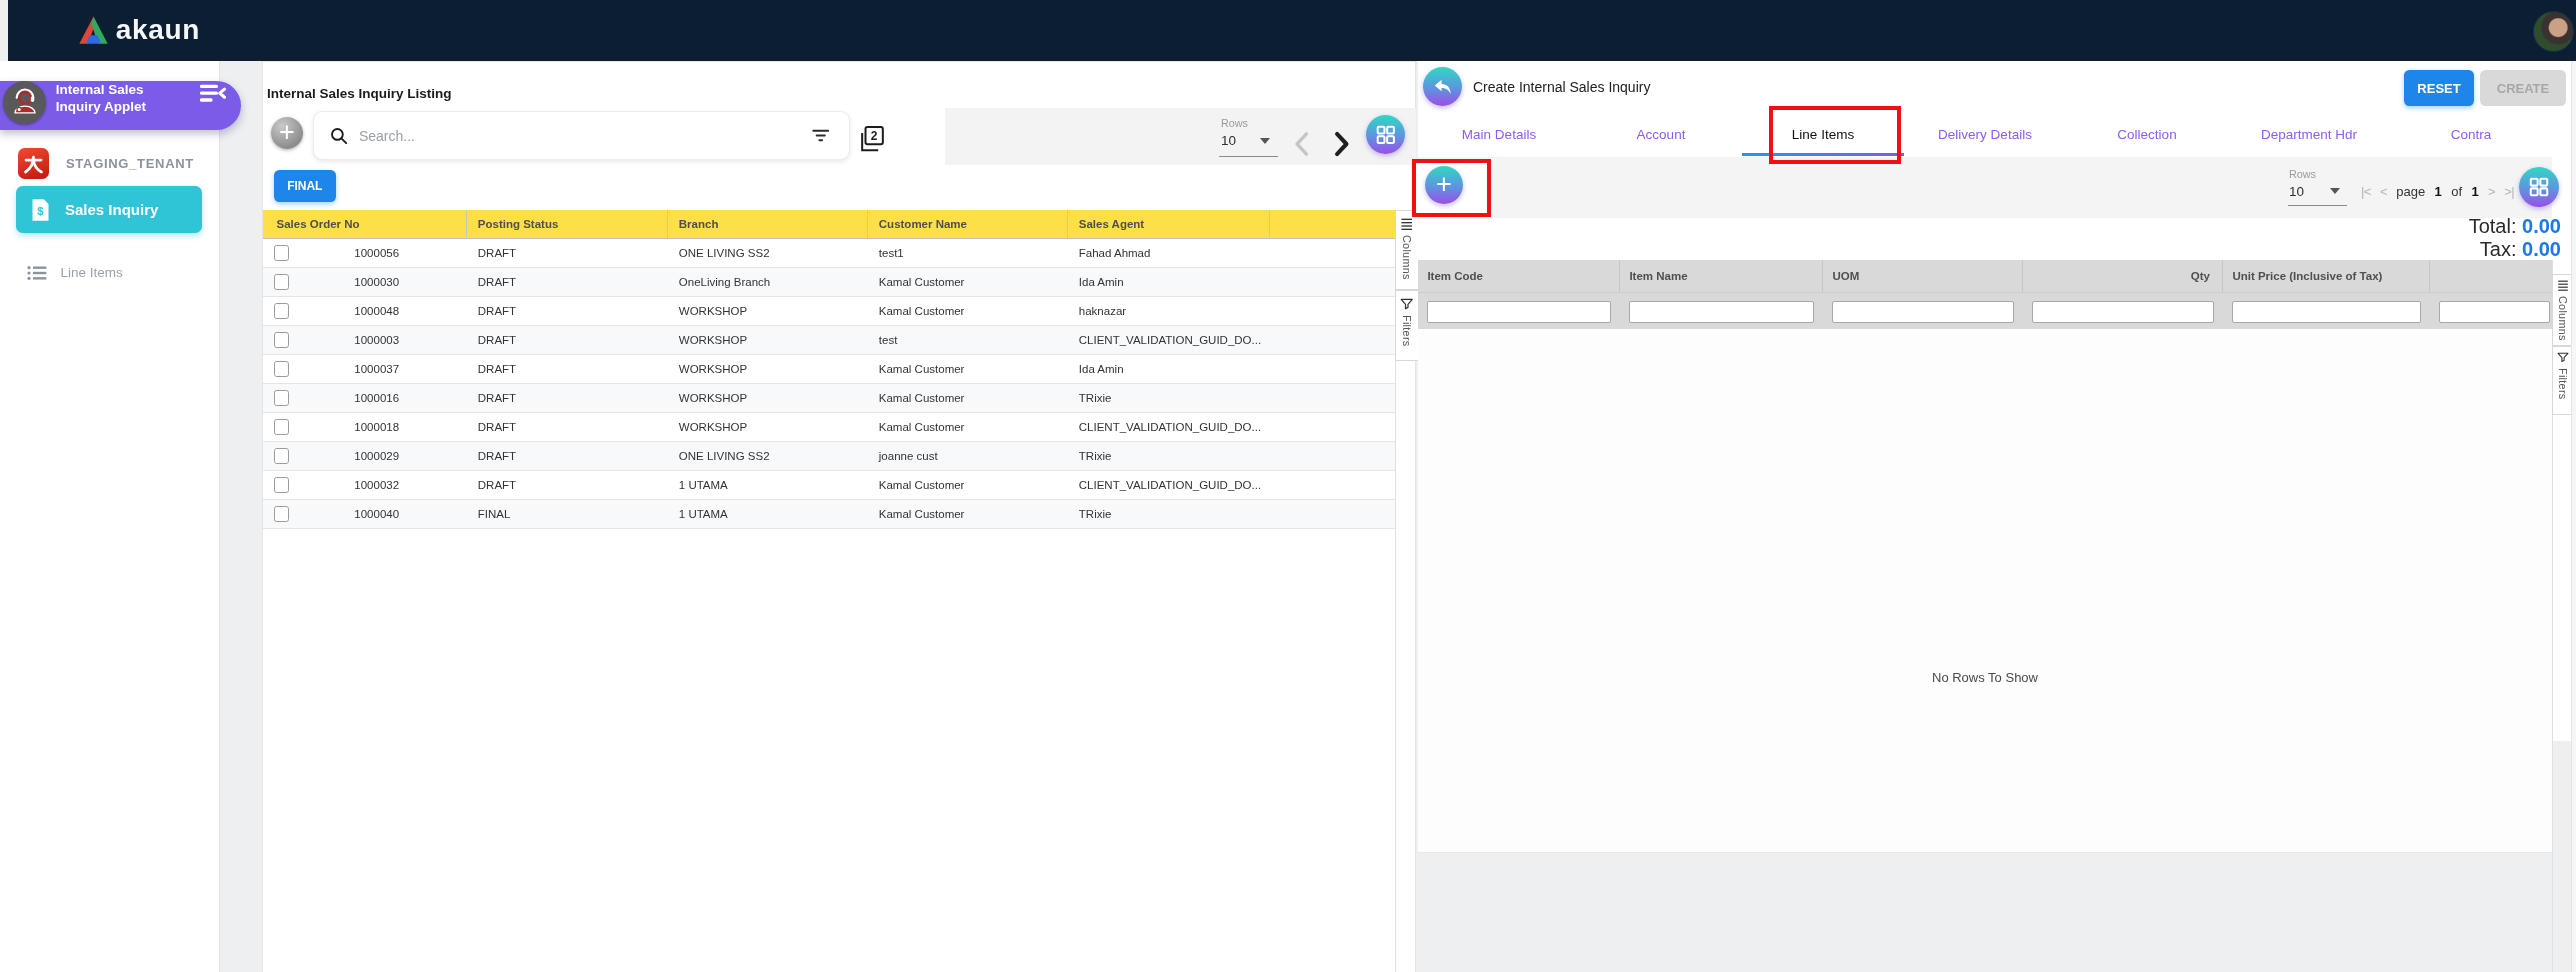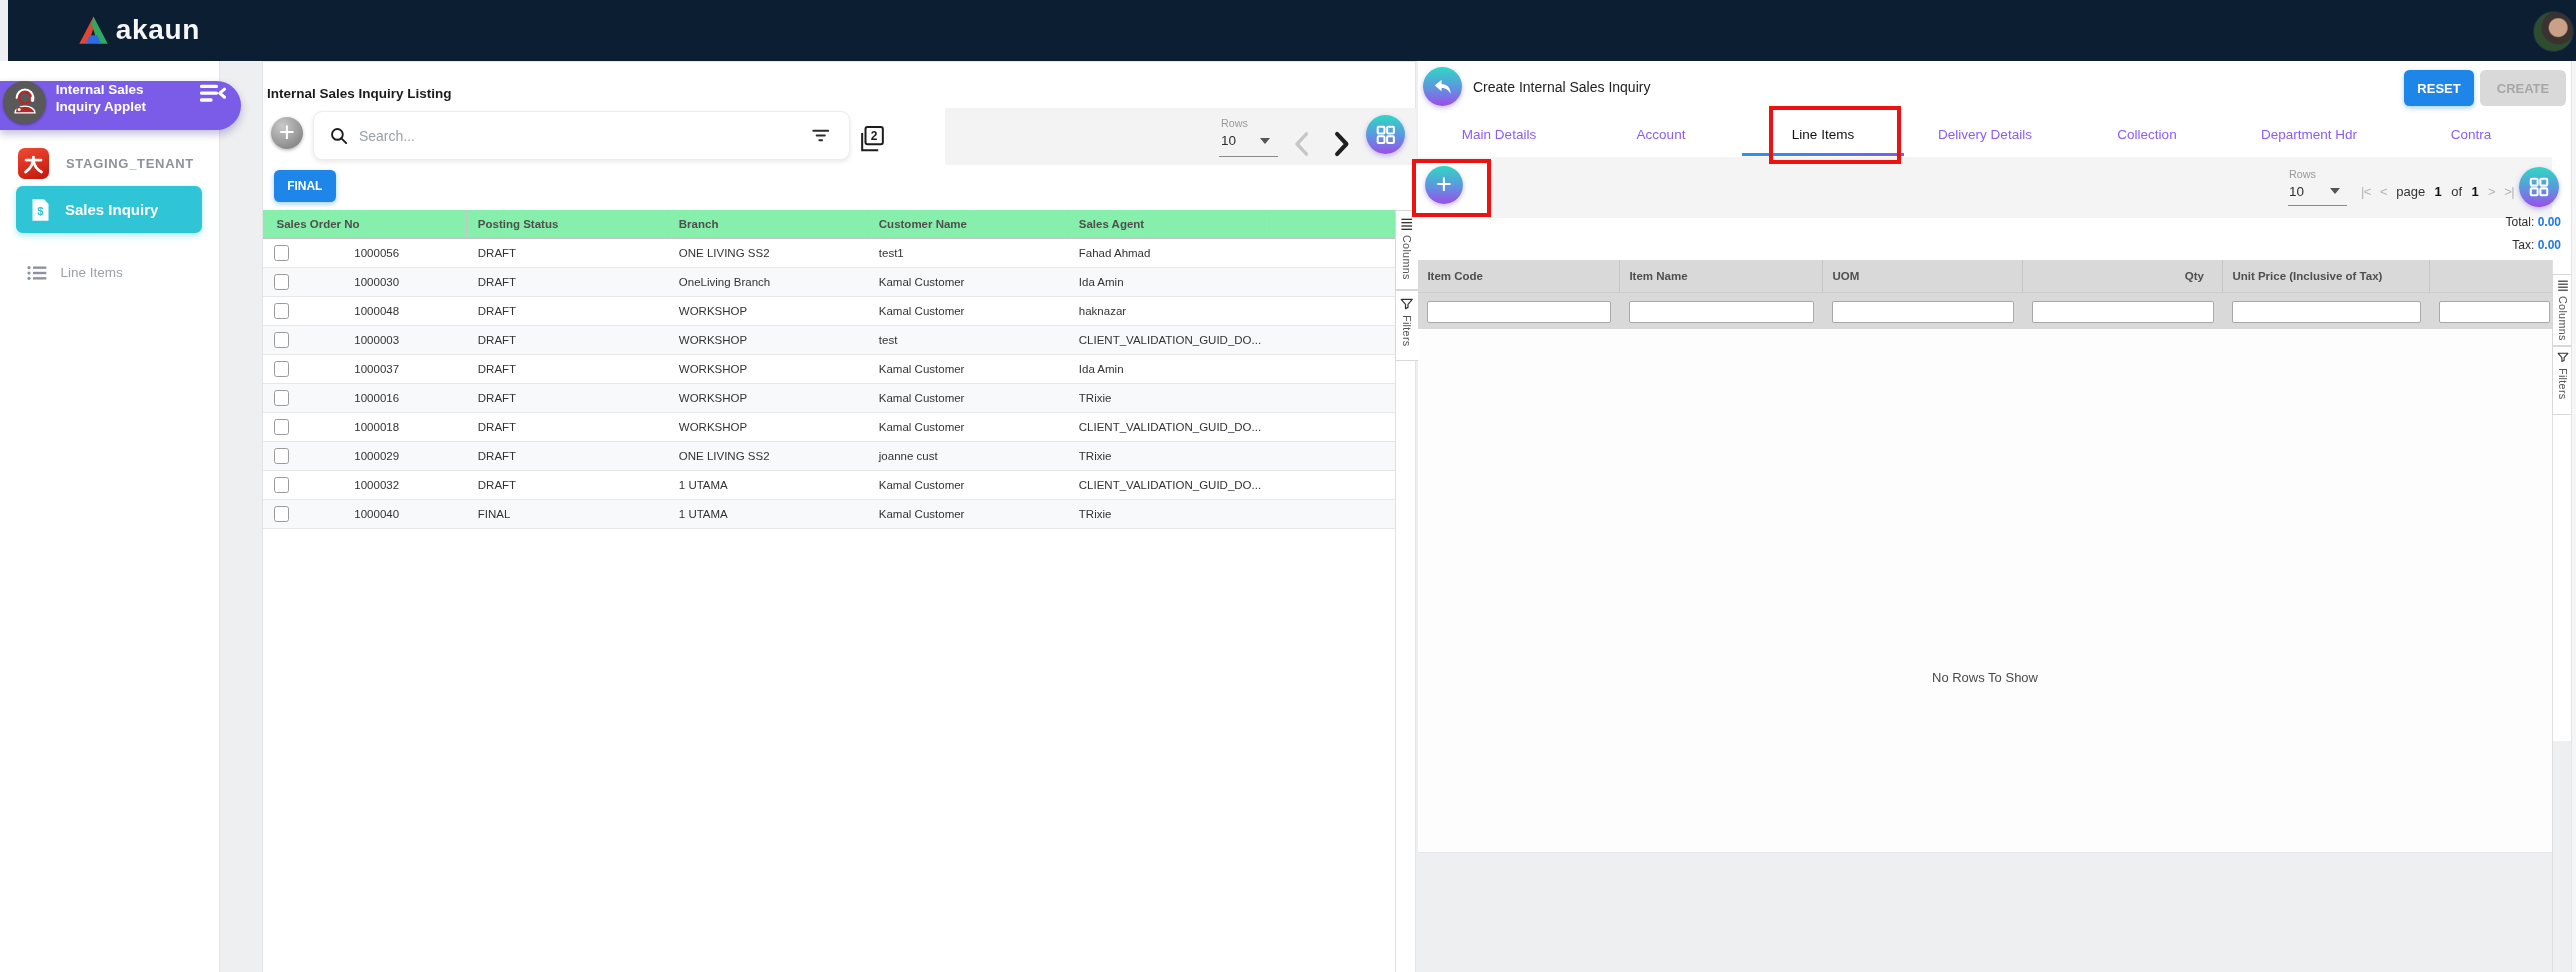--- a/index.html
+++ b/index.html
@@ -55,21 +55,21 @@
   
   .listing{left:262px;top:61px;width:1154px;height:912px;background:#fff;border:0.7px solid #e4e4e4;box-sizing:border-box;}
   .listing-title{left:4px;top:24px;font-size:13.5px;font-weight:700;color:#1c1c1c;}
   .toolbar-gray{left:682px;top:46px;width:471px;height:57px;background:#f3f3f4;}
   .search-box{left:50px;top:49px;width:535px;height:47px;background:#fff;border:0.7px solid #ececec;border-radius:9.4px;
     box-shadow:0 2px 5.4px rgba(0,0,0,.09);display:flex;align-items:center;}
   .search-input{border:none;outline:none;flex:1;font-size:14px;color:#1d4ed8;background:transparent;
     font-family:"Liberation Sans","DejaVu Sans",sans-serif;}
   .search-input::placeholder{color:#9aa0a6;}
   .final-btn{left:10.8px;top:108px;width:62px;height:32px;font-size:12px;}
-  .ltable-head{left:0;top:148px;width:1364px;height:28px;background:#86efac;display:grid;
+  .ltable-head{left:0;top:148px;width:1364px;height:28px;background:#fde047;display:grid;
     grid-template-columns:204px 201px 200px 200px 202px 1fr;align-items:center;border-bottom:0.7px solid #c2c2c2;}
   .ltable-head .hcell{font-size:11.5px;font-weight:600;color:#4f4f4f;padding-left:10.8px;height:100%;display:flex;
     align-items:center;border-right:0.7px solid #c6c6c6;box-sizing:border-box;white-space:nowrap;overflow:hidden;}
   .ltable-head .hcell:first-child{padding-left:13.5px;}
   .ltable-head .hcell:last-child{border-right:none;}
   .ltable-body{left:0;top:177px;width:1132px;}
   .trow{display:grid;grid-template-columns:204px 201px 200px 200px 202px 1fr;height:28px;align-items:center;
     border-bottom:0.7px solid #e6e6e6;background:#fff;cursor:pointer;}
   .trow:nth-child(even){background:#f8f9fb;}
   .tcell{font-size:11.5px;color:#333;padding-left:10.8px;white-space:nowrap;overflow:hidden;}
@@ -79,27 +79,27 @@
   .vstrip-mid{left:1132px;top:148px;width:24px;}
   .vstrip-line{border-left:0.7px solid #e0e0e0;}
   
   .create{left:1418px;top:61px;width:1158px;height:680px;background:#fff;}
   .create-title{left:55px;top:17.5px;font-size:14px;color:#222;}
   .tabs-row{left:0;top:51px;width:1134px;height:45px;display:flex;border-bottom:1.3px solid #e4e4e4;box-sizing:content-box;}
   .tab{flex:1;display:flex;align-items:center;justify-content:center;font-size:13.5px;color:#8b5cf6;cursor:pointer;white-space:nowrap;}
   .tab.active{color:#111;font-weight:500;}
   .tab-underline{left:324px;top:92px;width:162px;height:3.4px;background:linear-gradient(90deg,#2196f3,#7a5cf0);}
   .ctoolbar{left:0;top:96px;width:1134px;height:61px;background:#f4f4f5;}
-  .totals-line{right:15px;font-size:12px;color:#2b2b2b;white-space:nowrap;}
+  .totals-line{right:15px;font-size:20px;color:#2b2b2b;white-space:nowrap;}
   .totals-line b{color:#1b79e8;font-weight:800;}
   .ctable-head{left:0;top:199px;width:1134px;height:32px;background:#d9d9d9;display:grid;
     grid-template-columns:202px 203px 200px 200px 207px 1fr;align-items:center;}
   .ctable-head .hcell{font-size:11.5px;font-weight:600;color:#4f4f4f;padding-left:9.4px;border-right:0.7px solid #c6c6c6;
     height:100%;display:flex;align-items:center;box-sizing:border-box;white-space:nowrap;}
-  .ctable-head .hcell.qty{justify-content:flex-end;padding-right:18px;}
+  .ctable-head .hcell.qty{justify-content:flex-end;padding-right:12px;}
   .ctable-head .hcell:last-child{border-right:none;}
   .cfilter-row{left:0;top:231px;width:1134px;height:37px;background:#d9d9d9;border-top:0.7px solid #cccccc;display:grid;
     grid-template-columns:202px 203px 200px 200px 207px 1fr;align-items:center;}
   .cfilter-row input{height:20px;margin-left:9.4px;width:calc(100% - 28px);border:0.7px solid #a8a8a8;border-radius:2px;
     background:#fff;outline:none;font-size:10.8px;padding:0 4px;}
   .cfilter-row .fcell:last-child input{width:101px;}
   .ctable-body{left:0;top:268px;width:1134px;height:523px;background:#fdfdfe;border-bottom:0.7px solid #e8e8e8;}
   .empty-msg{left:0;top:341px;width:1134px;text-align:center;font-size:13px;color:#4a4a4a;}
   .pag{display:flex;align-items:center;gap:9.4px;font-size:13px;}
   .pag .dim{color:#b3b3b3;letter-spacing:-0.7px;}

